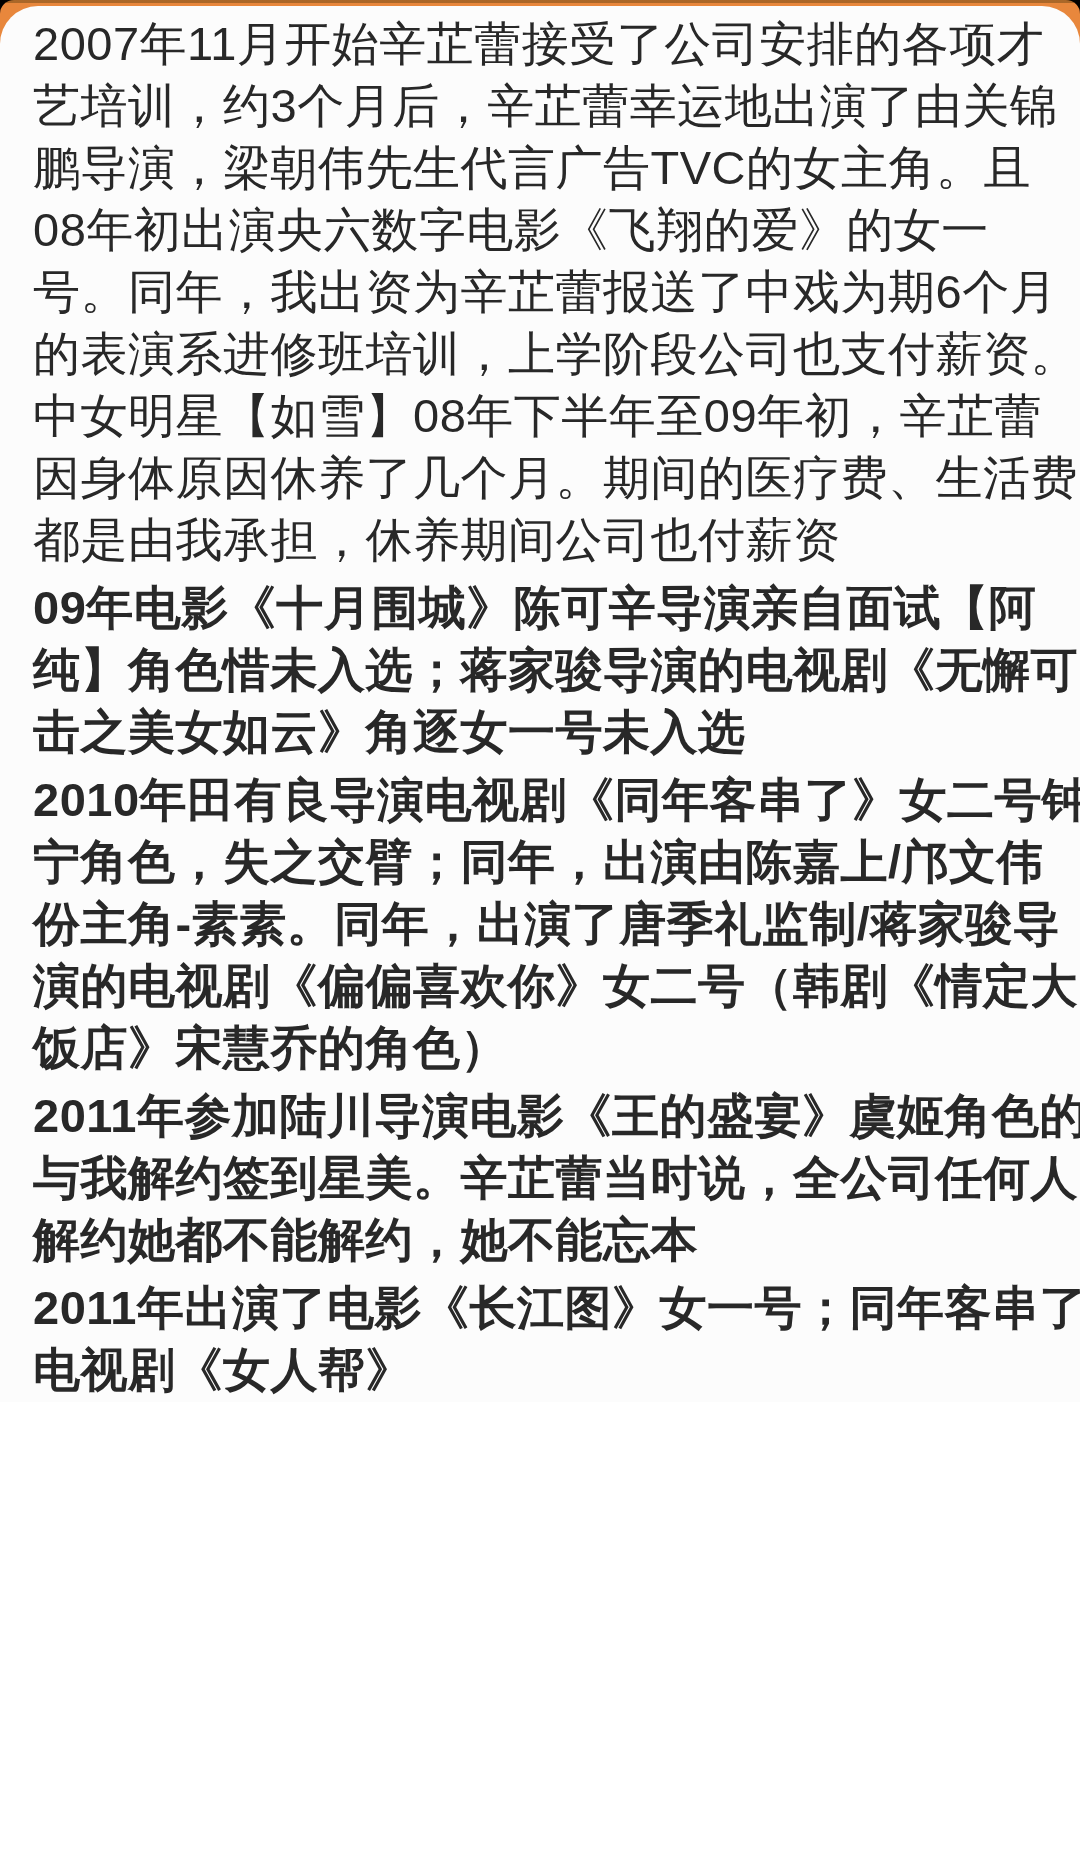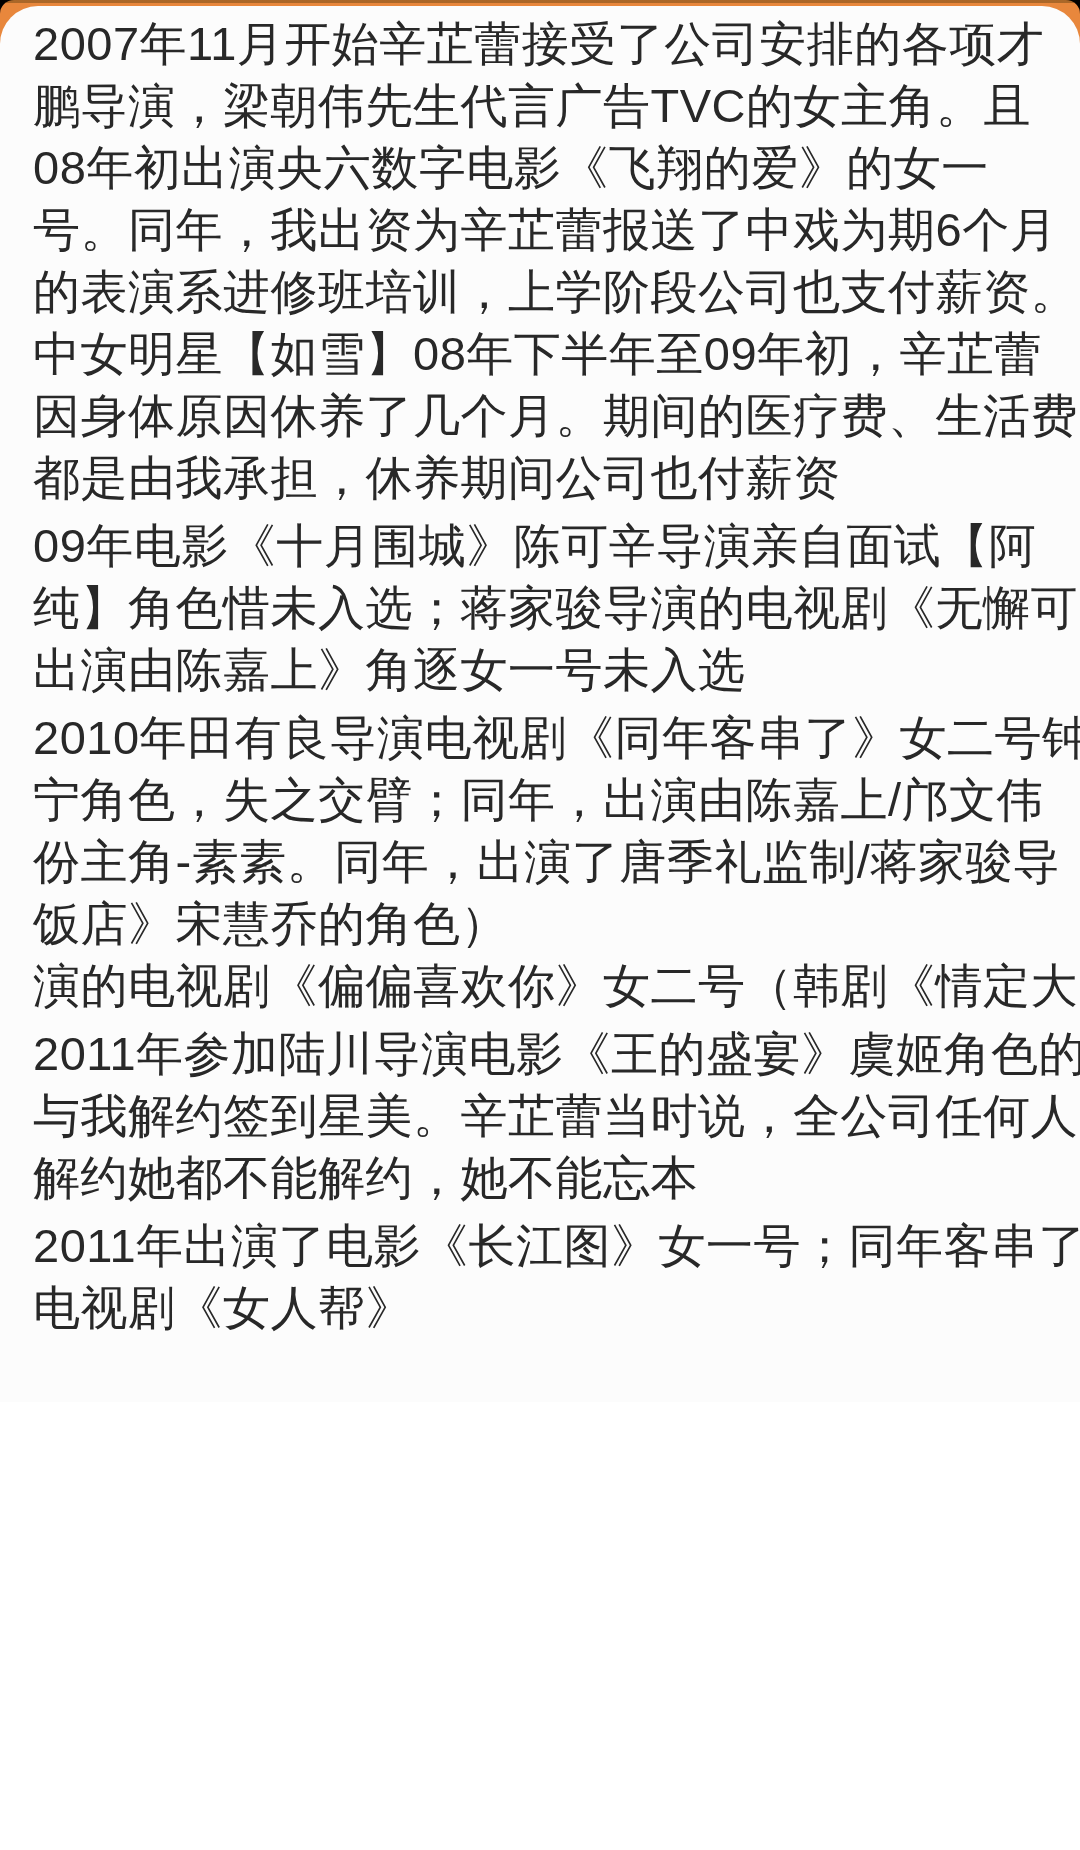--- a/index.html
+++ b/index.html
@@ -34,21 +34,21 @@
 
   .content {
     padding: 7px 20px 0 33px;
     font-size: 47px;
     line-height: 62px;
     color: #282828;
     letter-spacing: 0.5px;
   }
 
   .para { margin: 0; }
-  .para + .para { margin-top: 6px; }
+  .para + .para { margin-top: 6px; font-weight: bold; }
   .para.blank-before { margin-top: 14px; }
 
   .line { white-space: nowrap; }
 
   .bottom-line {
     position: absolute;
     left: 0; right: 0;
     top: 1840px;
     height: 2px;
     background: #d9d9d9;
@@ -56,39 +56,40 @@
 </style>
 </head>
 <body>
 
 <div class="frame">
   <div class="orange-bg"></div>
   <div class="card">
     <div class="content" id="article">
         <div class="para">
           <div class="line">2007年11月开始辛芷蕾接受了公司安排的各项才</div>
+          <div class="line">艺培训，约3个月后，辛芷蕾幸运地出演了由关锦</div>
           <div class="line">鹏导演，梁朝伟先生代言广告TVC的女主角。且</div>
           <div class="line">08年初出演央六数字电影《飞翔的爱》的女一</div>
           <div class="line">号。同年，我出资为辛芷蕾报送了中戏为期6个月</div>
           <div class="line">的表演系进修班培训，上学阶段公司也支付薪资。</div>
           <div class="line">中女明星【如雪】08年下半年至09年初，辛芷蕾</div>
           <div class="line">因身体原因休养了几个月。期间的医疗费、生活费</div>
           <div class="line">都是由我承担，休养期间公司也付薪资</div>
         </div>
         <div class="para">
           <div class="line">09年电影《十月围城》陈可辛导演亲自面试【阿</div>
           <div class="line">纯】角色惜未入选；蒋家骏导演的电视剧《无懈可</div>
-          <div class="line">出演由陈嘉上》角逐女一号未入选</div>
+          <div class="line">击之美女如云》角逐女一号未入选</div>
         </div>
         <div class="para">
           <div class="line">2010年田有良导演电视剧《同年客串了》女二号钟</div>
           <div class="line">宁角色，失之交臂；同年，出演由陈嘉上/邝文伟</div>
           <div class="line">份主角-素素。同年，出演了唐季礼监制/蒋家骏导</div>
+          <div class="line">演的电视剧《偏偏喜欢你》女二号（韩剧《情定大</div>
           <div class="line">饭店》宋慧乔的角色）</div>
-          <div class="line">演的电视剧《偏偏喜欢你》女二号（韩剧《情定大</div>
         </div>
         <div class="para">
           <div class="line">2011年参加陆川导演电影《王的盛宴》虞姬角色的</div>
           <div class="line">与我解约签到星美。辛芷蕾当时说，全公司任何人</div>
           <div class="line">解约她都不能解约，她不能忘本</div>
         </div>
         <div class="para">
           <div class="line">2011年出演了电影《长江图》女一号；同年客串了</div>
           <div class="line">电视剧《女人帮》</div>
         </div>

